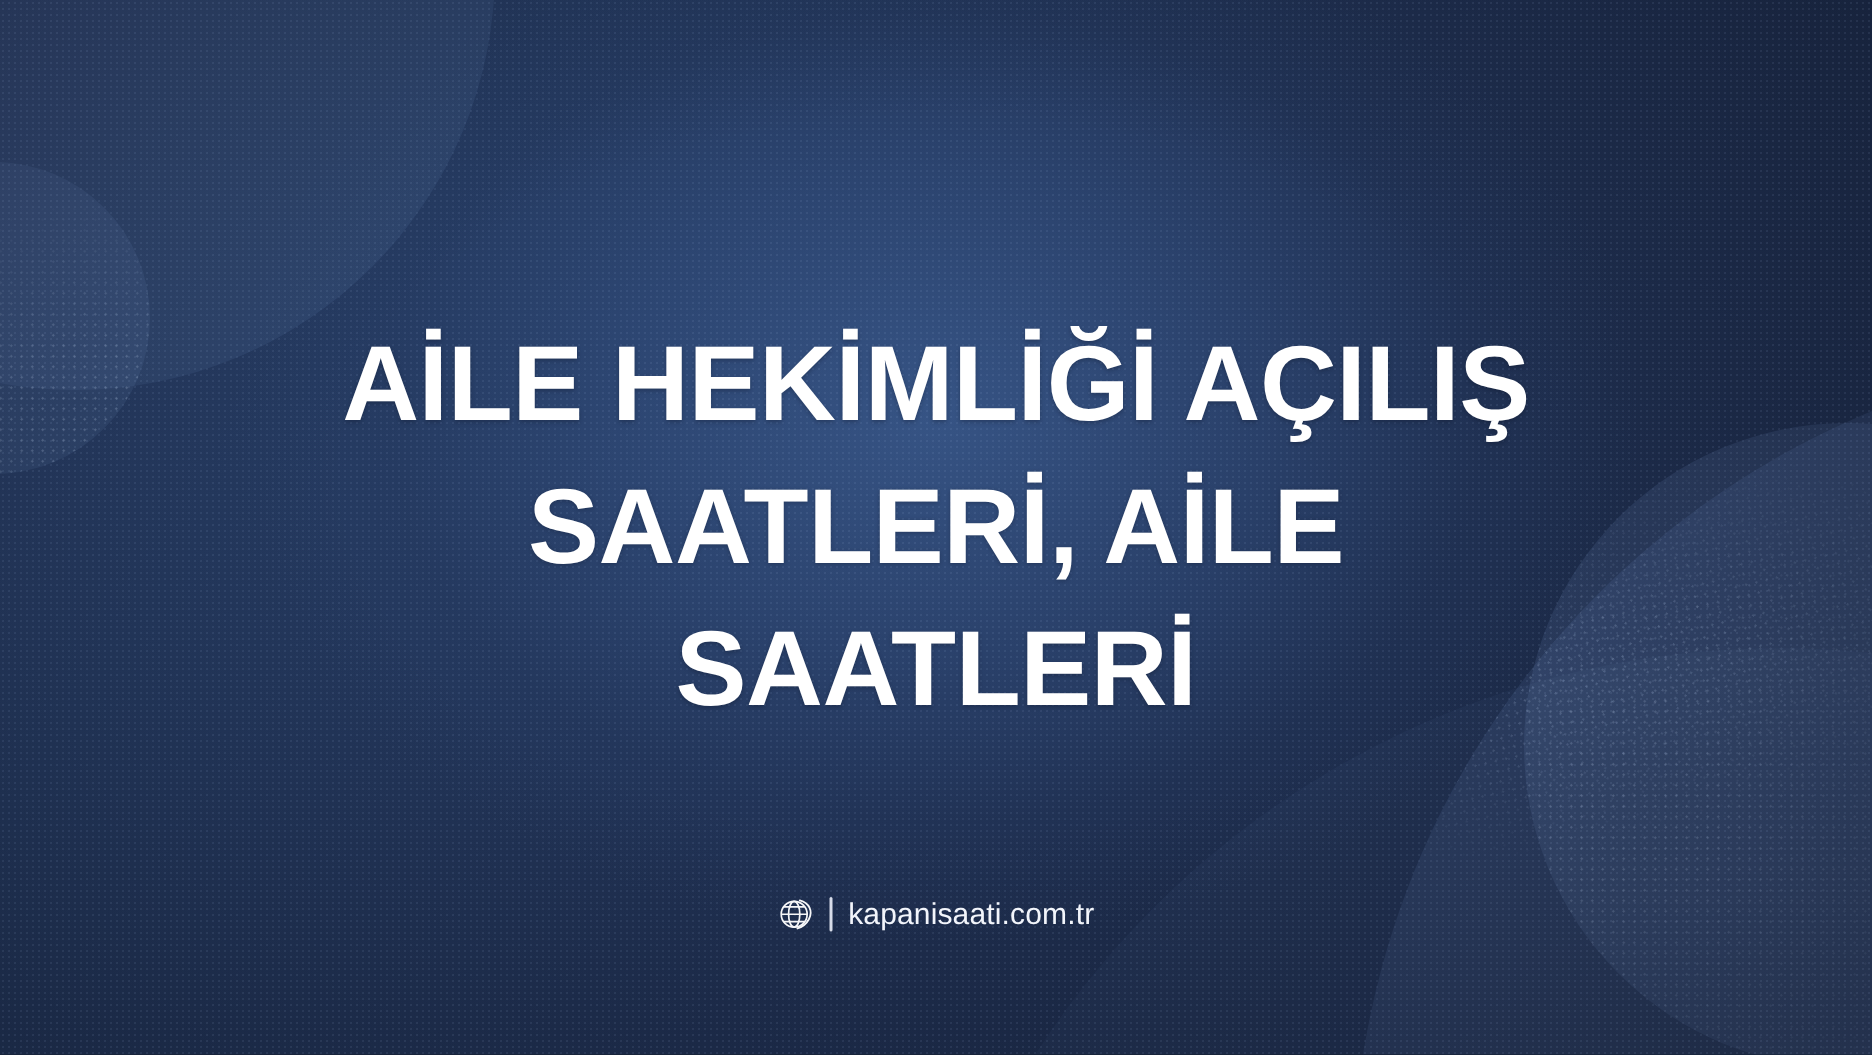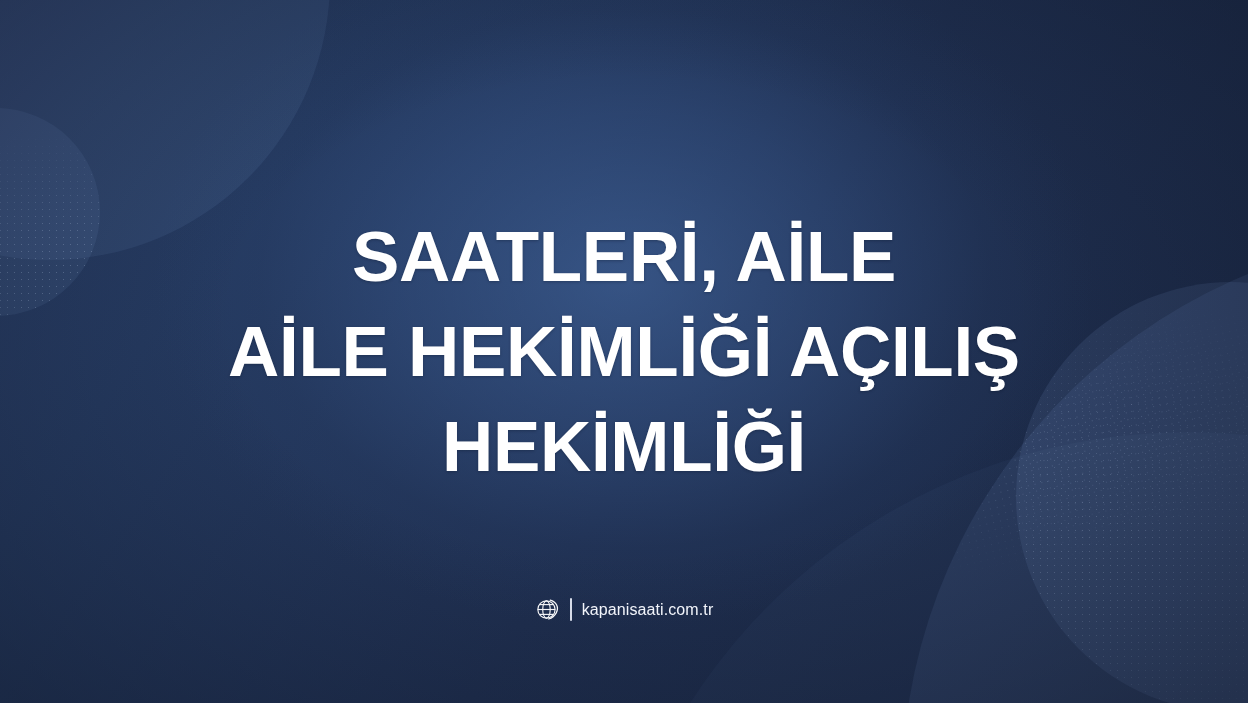--- a/index.html
+++ b/index.html
@@ -192,21 +192,21 @@
   .footer-sep {
     width: 2px;
     height: 23px;
     background: #e7ecf6;
     opacity: 0.92;
     border-radius: 1px;
   }
 
   .footer-text {
     color: #f2f5fb;
-    font-size: 16px;
+    font-size: 20px;
     font-weight: 400;
     letter-spacing: 0.1px;
     line-height: 1;
   }
 </style>
 </head>
 <body>
 
 <div class="card">
 
@@ -226,23 +226,23 @@
 
   <div class="shape shape-br-circle">
     <span class="dotfill"></span>
   </div>
 
   <div class="bg-vignette"></div>
   <div class="bg-dots"></div>
 
   <div class="content">
     <h1 class="title">
+      <span class="tline">AİLE HEKİMLİĞİ AÇILIŞ</span>
       <span class="tline">SAATLERİ, AİLE</span>
-      <span class="tline">AİLE HEKİMLİĞİ AÇILIŞ</span>
-      <span class="tline">HEKİMLİĞİ</span>
+      <span class="tline">SAATLERİ</span>
     </h1>
   </div>
 
   <div class="footer">
     <svg class="globe-icon" viewBox="0 0 24 24" fill="none" aria-hidden="true">
       <circle cx="11" cy="12" r="8.3" stroke="#ffffff" stroke-width="1.1"></circle>
       <ellipse cx="11" cy="12" rx="3.6" ry="8.3" stroke="#ffffff" stroke-width="1.1"></ellipse>
       <line x1="2.7" y1="12" x2="19.3" y2="12" stroke="#ffffff" stroke-width="1.1"></line>
       <path d="M4.3 7.3 H17.7" stroke="#ffffff" stroke-width="1.1"></path>
       <path d="M4.3 16.7 H17.7" stroke="#ffffff" stroke-width="1.1"></path>

